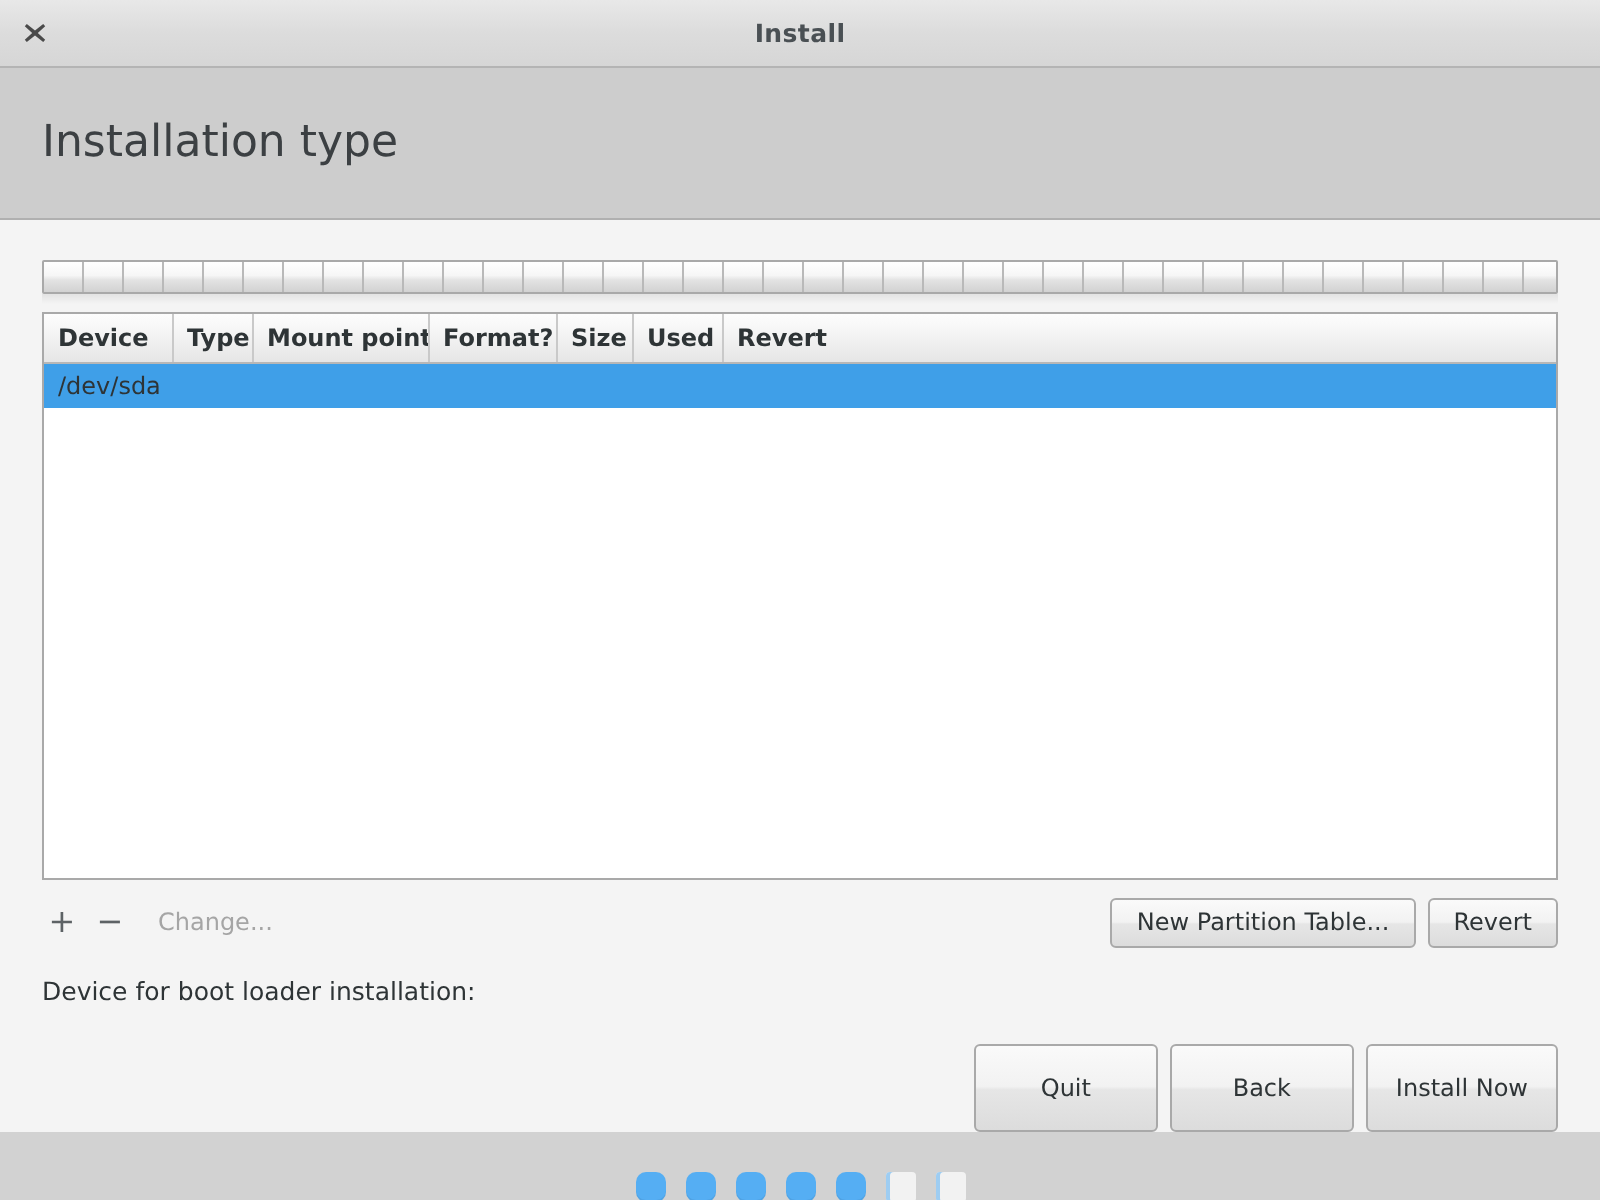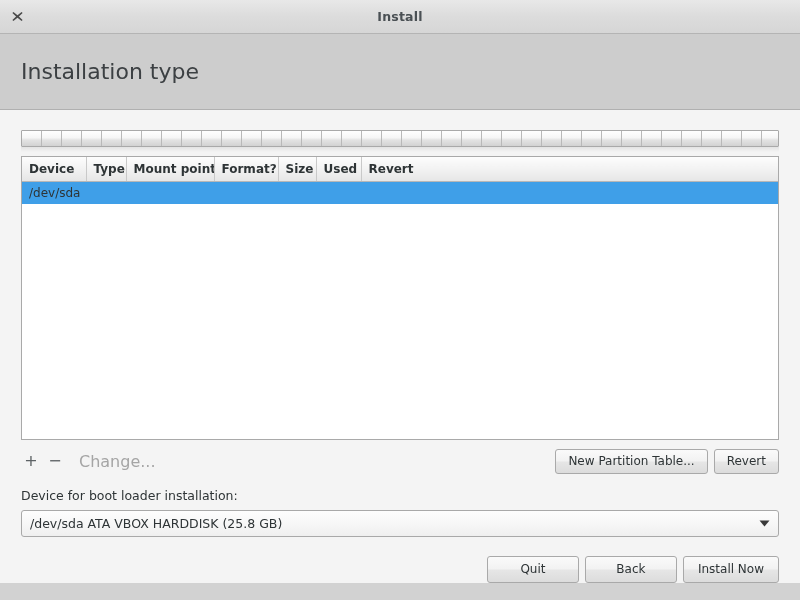--- a/index.html
+++ b/index.html
@@ -166,21 +166,21 @@
     color: #5d6265;
     font-size: 16px;
     line-height: 1;
     cursor: pointer;
     user-select: none;
   }
   .tb-minus { margin-left: 4px; }
   .tb-change {
     margin-left: 14px;
     color: #a5a5a5;
-    font-size: 16px;
+    font-size: 12px;
     cursor: default;
   }
   .tb-right {
     margin-left: auto;
     display: flex;
     gap: 6px;
   }
 
   
   .btn {
@@ -235,21 +235,21 @@
   }
 
   
   .nav-row {
     margin-top: 19px;
     display: flex;
     justify-content: flex-end;
     gap: 6px;
   }
   .nav-row .btn {
-    height: 27px;
+    height: 44px;
     line-height: 25px;
     min-width: 92px;
     text-align: center;
     padding: 0 14px;
   }
 
   
   .footer {
     flex: 0 0 55px;
     height: 55px;
@@ -335,28 +335,20 @@
       <div class="tb-icon">+</div>
       <div class="tb-icon tb-minus">−</div>
       <div class="tb-change">Change...</div>
       <div class="tb-right">
         <button class="btn">New Partition Table...</button>
         <button class="btn">Revert</button>
       </div>
     </div>
 
     <div class="bootloader-label">Device for boot loader installation:</div>
-    <div class="combo">
-      <div class="combo-value">/dev/sda  ATA VBOX HARDDISK (25.8 GB)</div>
-      <div class="combo-arrow">
-        <svg width="11" height="7" viewBox="0 0 11 7" aria-hidden="true">
-          <path d="M0.5 0.5 L10.5 0.5 L5.5 6.5 Z" fill="#3a3a3a"></path>
-        </svg>
-      </div>
-    </div>
 
     <div class="nav-row">
       <button class="btn">Quit</button>
       <button class="btn">Back</button>
       <button class="btn">Install Now</button>
     </div>
 
   </div>
 
   <div class="footer">

